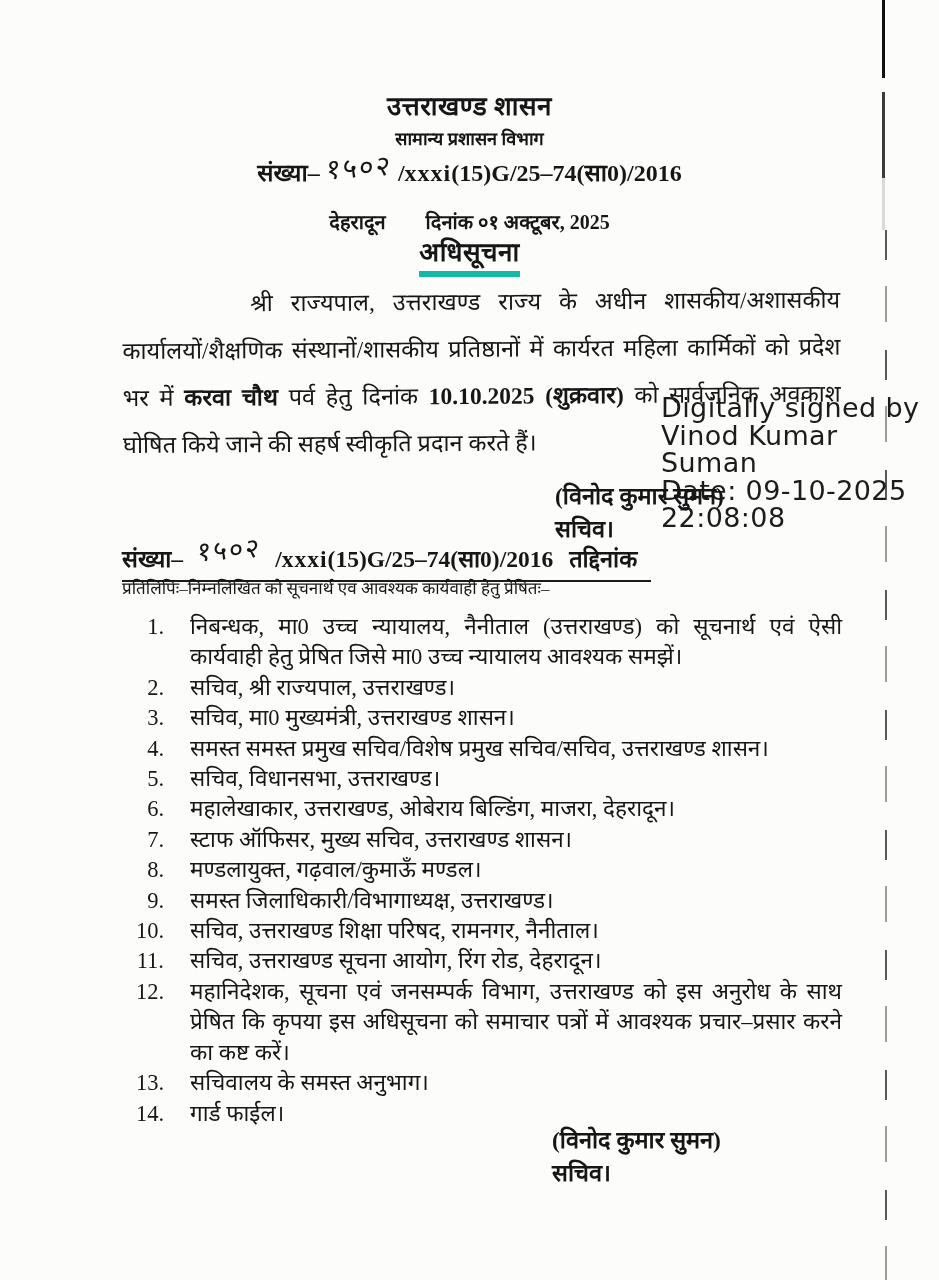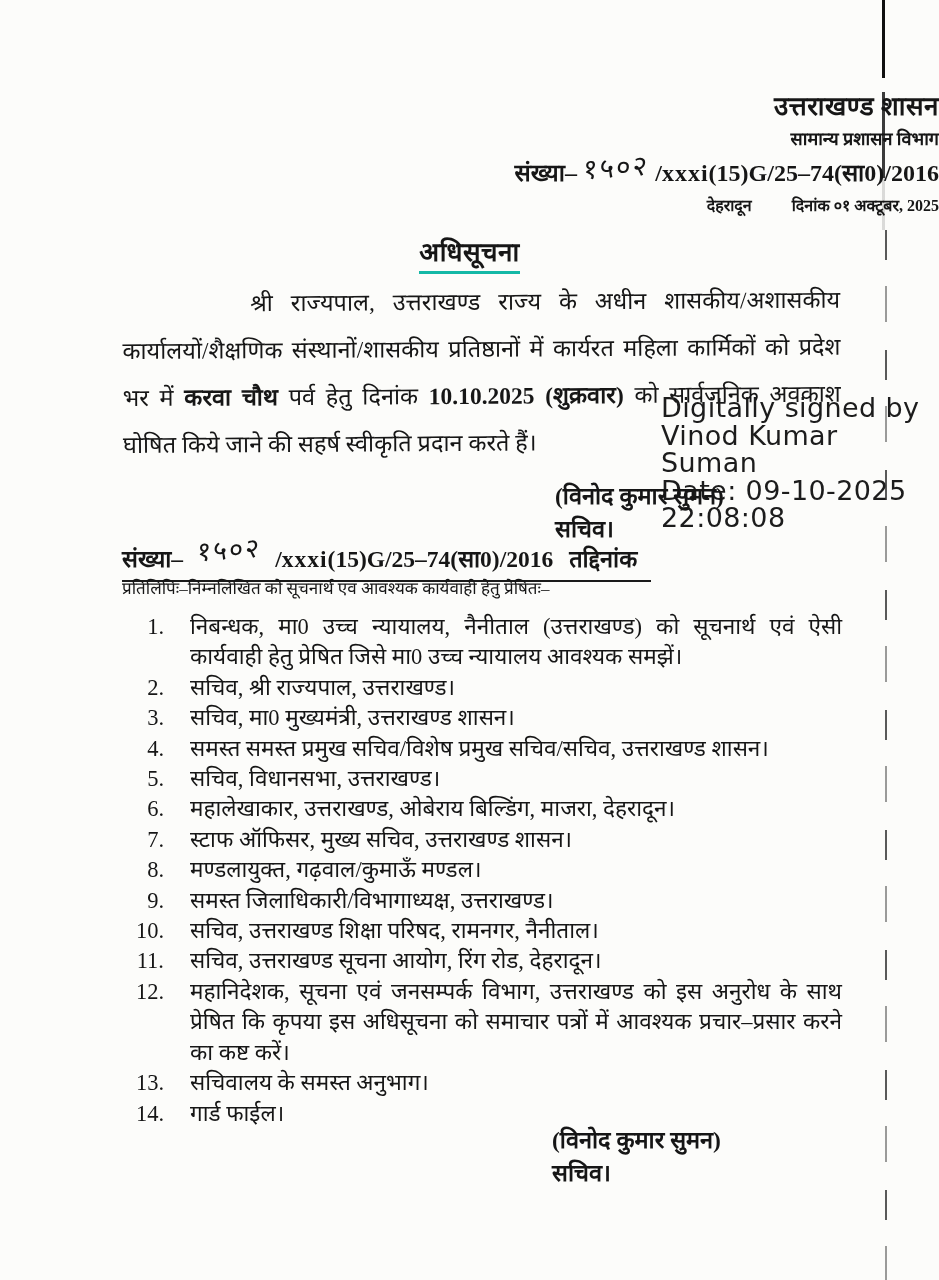--- a/index.html
+++ b/index.html
@@ -17,36 +17,36 @@
     position:absolute;left:885px;top:230px;bottom:0;width:2px;
     background:repeating-linear-gradient(to bottom,
       rgba(35,35,35,.75) 0 30px, rgba(35,35,35,0) 30px 56px,
       rgba(35,35,35,.45) 56px 92px, rgba(35,35,35,0) 92px 120px);
   }
   .artifact-top{
     position:absolute;left:882px;top:0;width:3px;height:230px;
     background:linear-gradient(to bottom,#101010 0 78px,rgba(25,25,25,0) 78px 92px,
       rgba(25,25,25,.85) 92px 178px,rgba(25,25,25,.15) 178px 230px);
   }
-  .header{position:absolute;top:90px;left:0;width:939px;text-align:right;}
+  .header{position:absolute;top:90px;left:0;width:939px;text-align:center;}
   .h-org{font-size:26px;font-weight:700;line-height:33px;letter-spacing:.5px;}
   .h-dept{font-size:18px;font-weight:700;line-height:33px;}
   .h-ref{font-size:24px;line-height:32px;font-weight:600;}
-  .h-place-date{font-size:16px;line-height:34px;font-weight:600;}
+  .h-place-date{font-size:20px;line-height:34px;font-weight:600;margin-top:16px;}
   .h-place{display:inline-block;margin-right:40px;}
   .hw{
     display:inline-block;font-size:28px;font-weight:500;
     position:relative;top:-4px;padding:0 6px;
     transform:rotate(-4deg) skewX(-6deg);letter-spacing:2px;
   }
   .series-bold{font-weight:700;letter-spacing:1px;}
   .title-wrap{position:absolute;top:233px;left:0;width:939px;text-align:center;}
   .title{
     display:inline-block;font-size:26px;font-weight:700;
-    border-bottom:3px solid #14b8a6;padding-bottom:2px;letter-spacing:.5px;
+    border-bottom:6px solid #14b8a6;padding-bottom:2px;letter-spacing:.5px;
   }
   .para{
     position:absolute;top:281px;left:122px;width:718px;
     font-size:23.5px;line-height:47px;text-align:justify;text-align-last:left;
     text-indent:128px;transform:rotate(-.35deg);transform-origin:left top;
   }
   .digisig{
     position:absolute;top:394px;left:661px;width:260px;
     font-family:"DejaVu Sans","Liberation Sans",sans-serif;
     font-size:27px;line-height:27.5px;color:#1c1c1c;letter-spacing:.4px;

